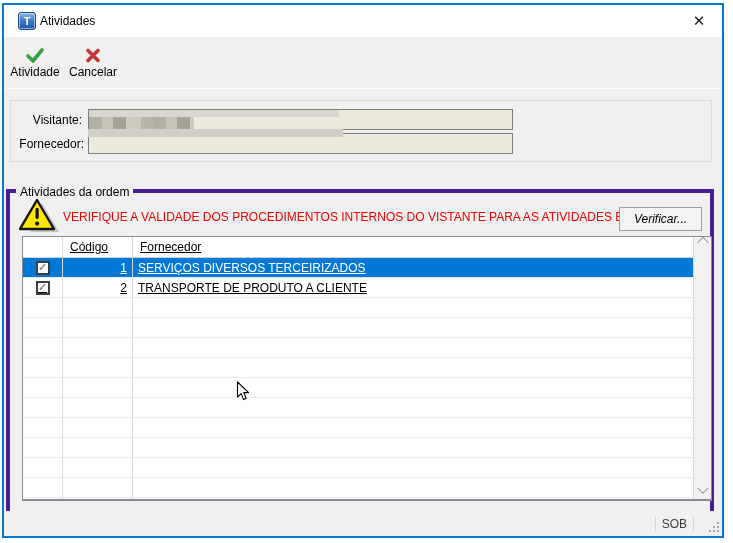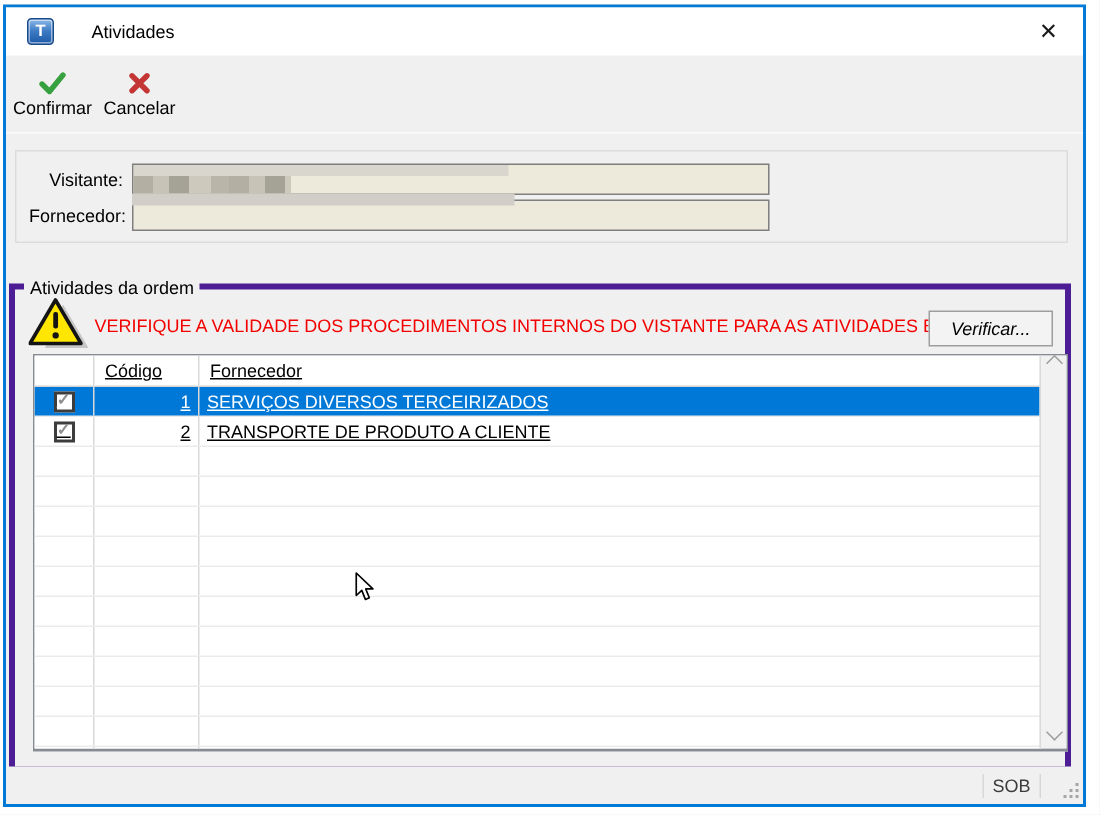--- a/index.html
+++ b/index.html
@@ -8,21 +8,21 @@
 
   .win{position:absolute;left:2px;top:3px;width:718px;height:531px;
        border:2px solid #0079d7;background:#f0f0f0;}
 
   
   .titlebar{height:32px;background:#fff;display:flex;align-items:center;padding-left:14px;position:relative;}
   .app-icon{width:16px;height:16px;border-radius:3px;flex:0 0 auto;
     background:linear-gradient(180deg,#8ab9e8 0%,#3b79c2 50%,#1d5aa8 100%);
     border:1px solid #17498d;box-shadow:inset 0 0 0 1px rgba(255,255,255,.5);
     color:#fff;font-weight:bold;font-size:11px;display:flex;align-items:center;justify-content:center;}
-  .title-text{margin-left:25px;}
+  .title-text{margin-left:4px;}
   .close-btn{position:absolute;right:10px;top:4px;width:26px;height:24px;display:flex;
     align-items:center;justify-content:center;font-size:15px;color:#1a1a1a;font-weight:300;}
 
   
   .toolbar{height:51px;background:#f0f0f0;border-bottom:1px solid #fbfbfb;
     display:flex;align-items:center;padding-left:2px;}
   .tb-btn{min-width:58px;height:47px;display:flex;flex-direction:column;align-items:center;
     justify-content:center;color:#000;}
   .tb-btn svg{margin-bottom:1px;}
 
@@ -100,21 +100,21 @@
     <div class="close-btn">
       <span>✕</span>
     </div>
   </div>
 
   <div class="toolbar">
     <div class="tb-btn">
       <svg width="20" height="17" viewBox="0 0 20 17">
         <path d="M3 9 L8 14 L17 3" fill="none" stroke="#38a13f" stroke-width="3.6" stroke-linecap="round" stroke-linejoin="round"></path>
       </svg>
-      <span>Confirmar</span>
+      <span>Atividade</span>
     </div>
     <div class="tb-btn">
       <svg width="18" height="17" viewBox="0 0 18 17">
         <path d="M4 3.5 L14 13.5 M14 3.5 L4 13.5" fill="none" stroke="#c43535" stroke-width="3.6" stroke-linecap="round"></path>
       </svg>
       <span>Cancelar</span>
     </div>
   </div>
 
   <div class="fields-panel">

